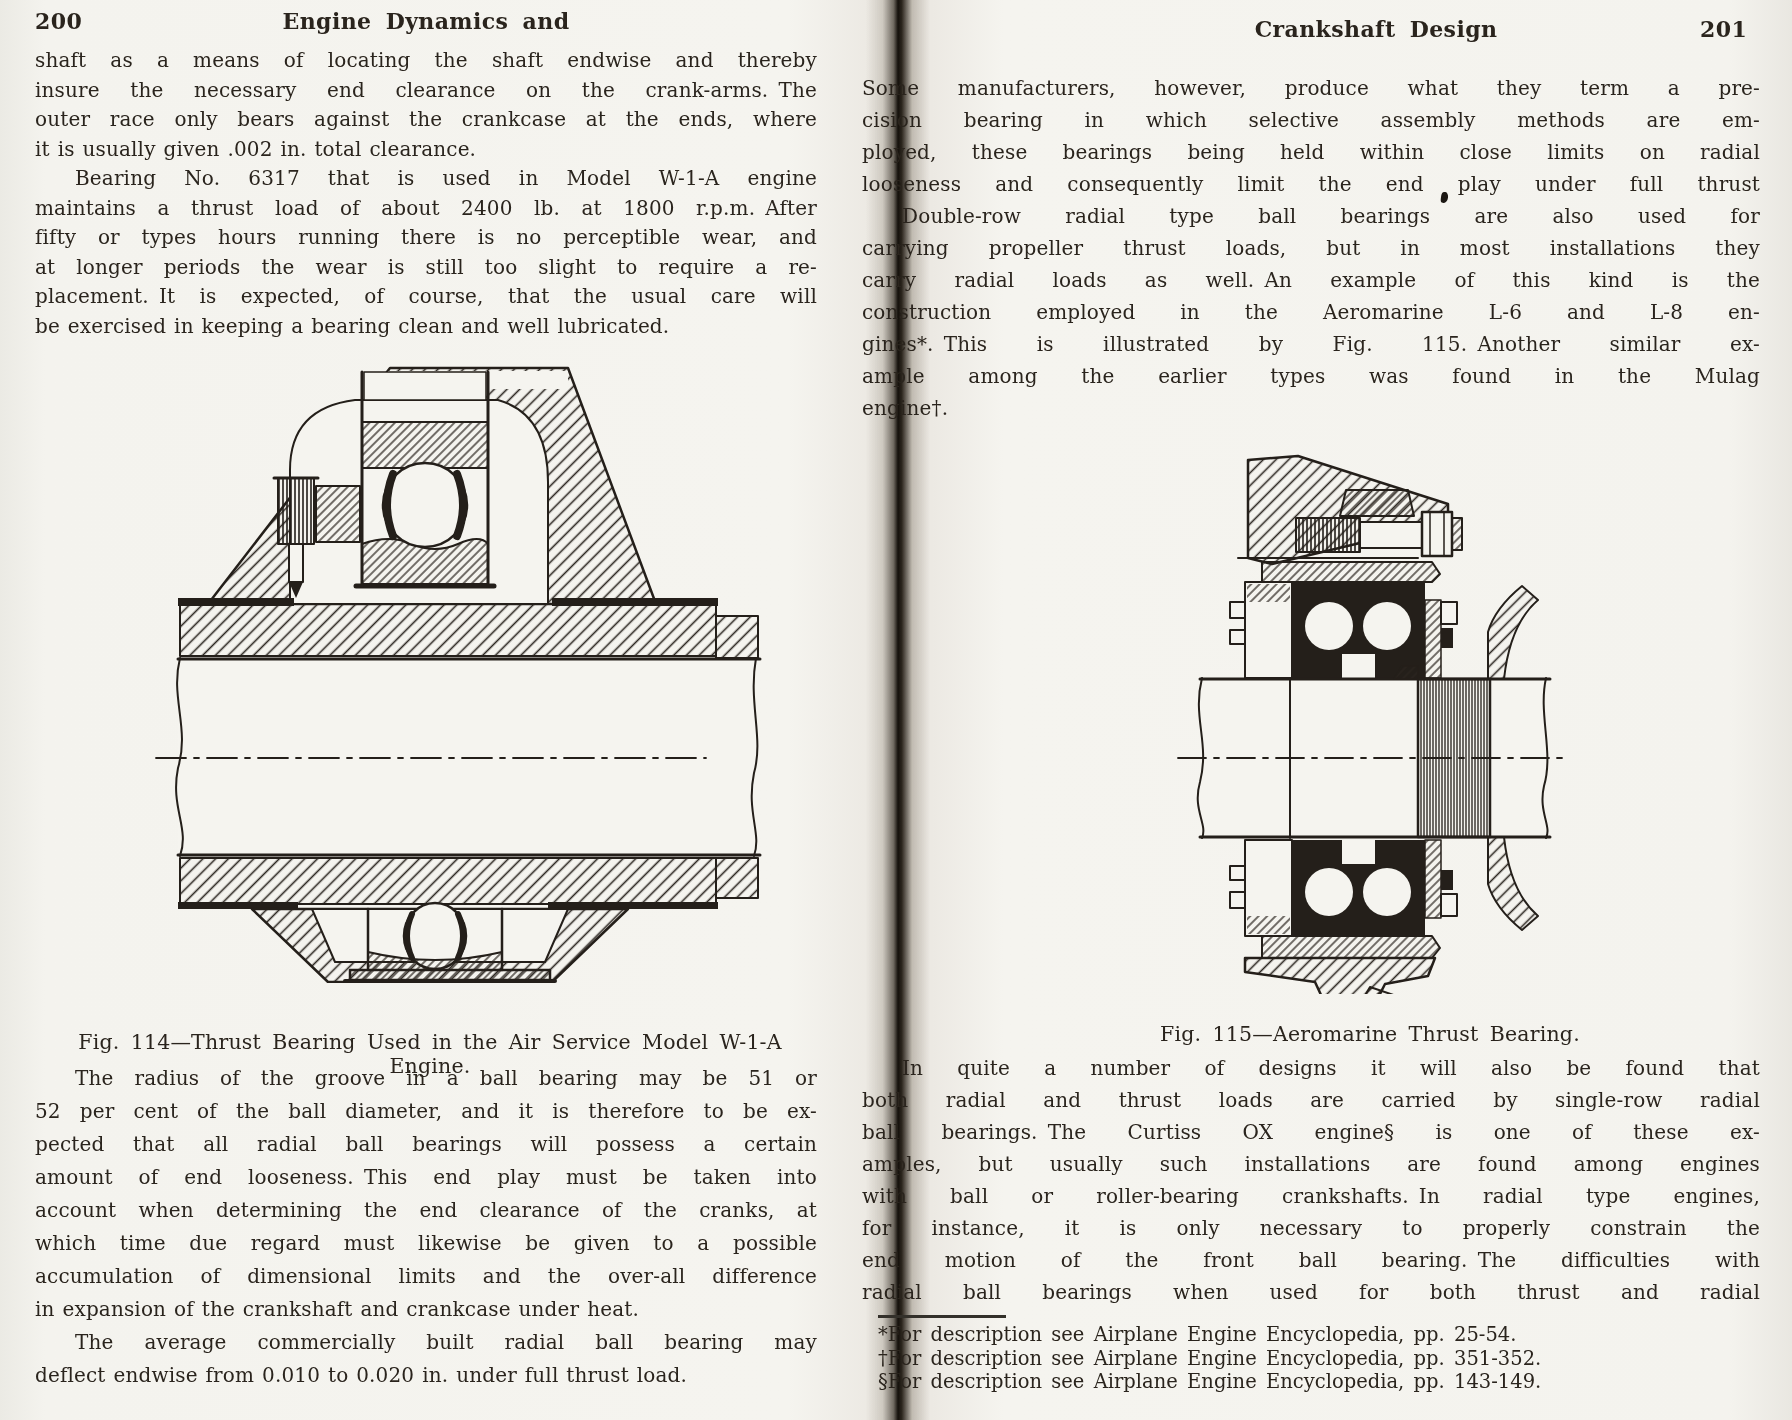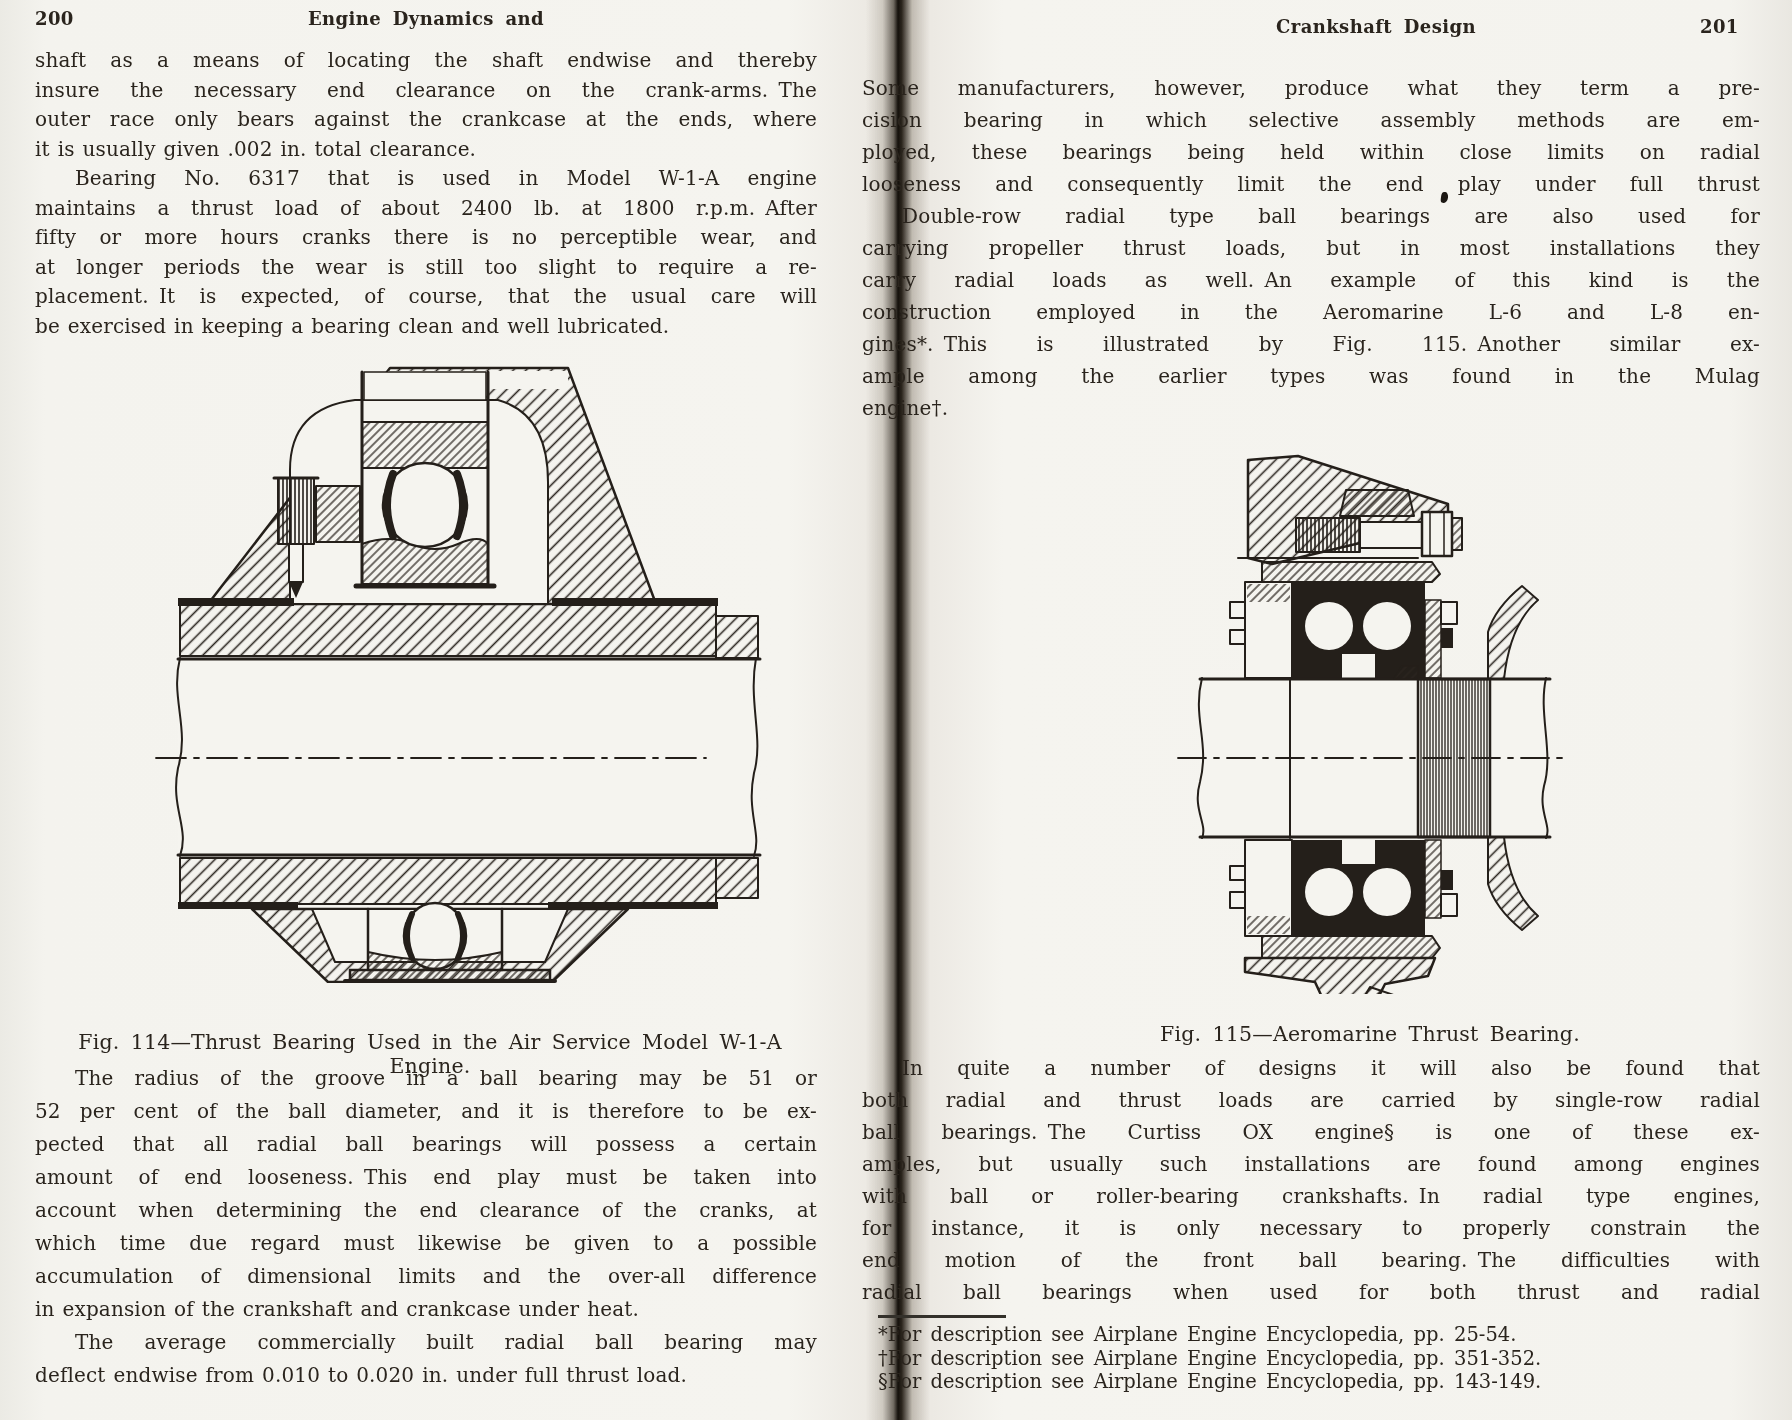--- a/index.html
+++ b/index.html
@@ -5,21 +5,21 @@
   html,body{margin:0;padding:0;background:#d8d5cf;}
   #spread{position:relative;width:1792px;height:1420px;overflow:hidden;
     background:linear-gradient(90deg,#ebeae4 0%,#f4f3ee 2.5%,#f5f4ef 44%,#ece9e3 48.6%,#ece9e3 52%,#f5f4ef 56%,#f4f3ee 96.5%,#e9e7e1 100%);
     font-family:"DejaVu Serif","Liberation Serif",serif;color:#2a241d;}
   .abs{position:absolute;}
   
   #gutter{position:absolute;left:866px;top:0;width:64px;height:1420px;pointer-events:none;
     background:linear-gradient(90deg,rgba(140,132,120,0) 0%,rgba(150,142,128,.35) 26%,rgba(70,63,53,.75) 43%,#14100b 50%,#2c261e 56%,rgba(140,130,116,.45) 72%,rgba(140,132,120,0) 100%);
     filter:blur(.7px);}
   
-  .hdr{font-weight:bold;font-size:18px;letter-spacing:.4px;word-spacing:.28em;white-space:nowrap;}
+  .hdr{font-weight:bold;font-size:22px;letter-spacing:.4px;word-spacing:.28em;white-space:nowrap;}
   
   .tcol{font-size:20px;letter-spacing:.15px;word-spacing:.07em;}
   .lh295 .line{line-height:29.5px;}
   .lh33 .line{line-height:33px;}
   .lh32 .line{line-height:32px;}
   .line{text-align:justify;text-align-last:justify;}
   .line.endline{text-align-last:left;}
   .para.indent .line:first-child{text-indent:40px;}
   .rp .para + .para{}
   .caption{font-size:20.5px;text-align:center;word-spacing:.22em;letter-spacing:.2px;margin-top:26px;}
@@ -41,21 +41,21 @@
   <div class="abs tcol lh295 lp" style="left:35px;top:46px;width:782px;">
       <div class="para">
         <div class="line">shaft as a means of locating the shaft endwise and thereby</div>
         <div class="line">insure the necessary end clearance on the crank-arms. The</div>
         <div class="line">outer race only bears against the crankcase at the ends, where</div>
         <div class="line endline">it is usually given .002 in. total clearance.</div>
       </div>
       <div class="para indent">
         <div class="line">Bearing No. 6317 that is used in Model W-1-A engine</div>
         <div class="line">maintains a thrust load of about 2400 lb. at 1800 r.p.m. After</div>
-        <div class="line">fifty or more hours cranks there is no perceptible wear, and</div>
+        <div class="line">fifty or types hours running there is no perceptible wear, and</div>
         <div class="line">at longer periods the wear is still too slight to require a re-</div>
         <div class="line">placement. It is expected, of course, that the usual care will</div>
         <div class="line endline">be exercised in keeping a bearing clean and well lubricated.</div>
       </div>
     </div>
 
   <div class="abs" style="left:150px;top:358px;">
     <svg width="620" height="625" viewBox="0 0 620 625">
       <defs>
         <pattern id="h14" patternUnits="userSpaceOnUse" width="9" height="9" patternTransform="rotate(45)">

